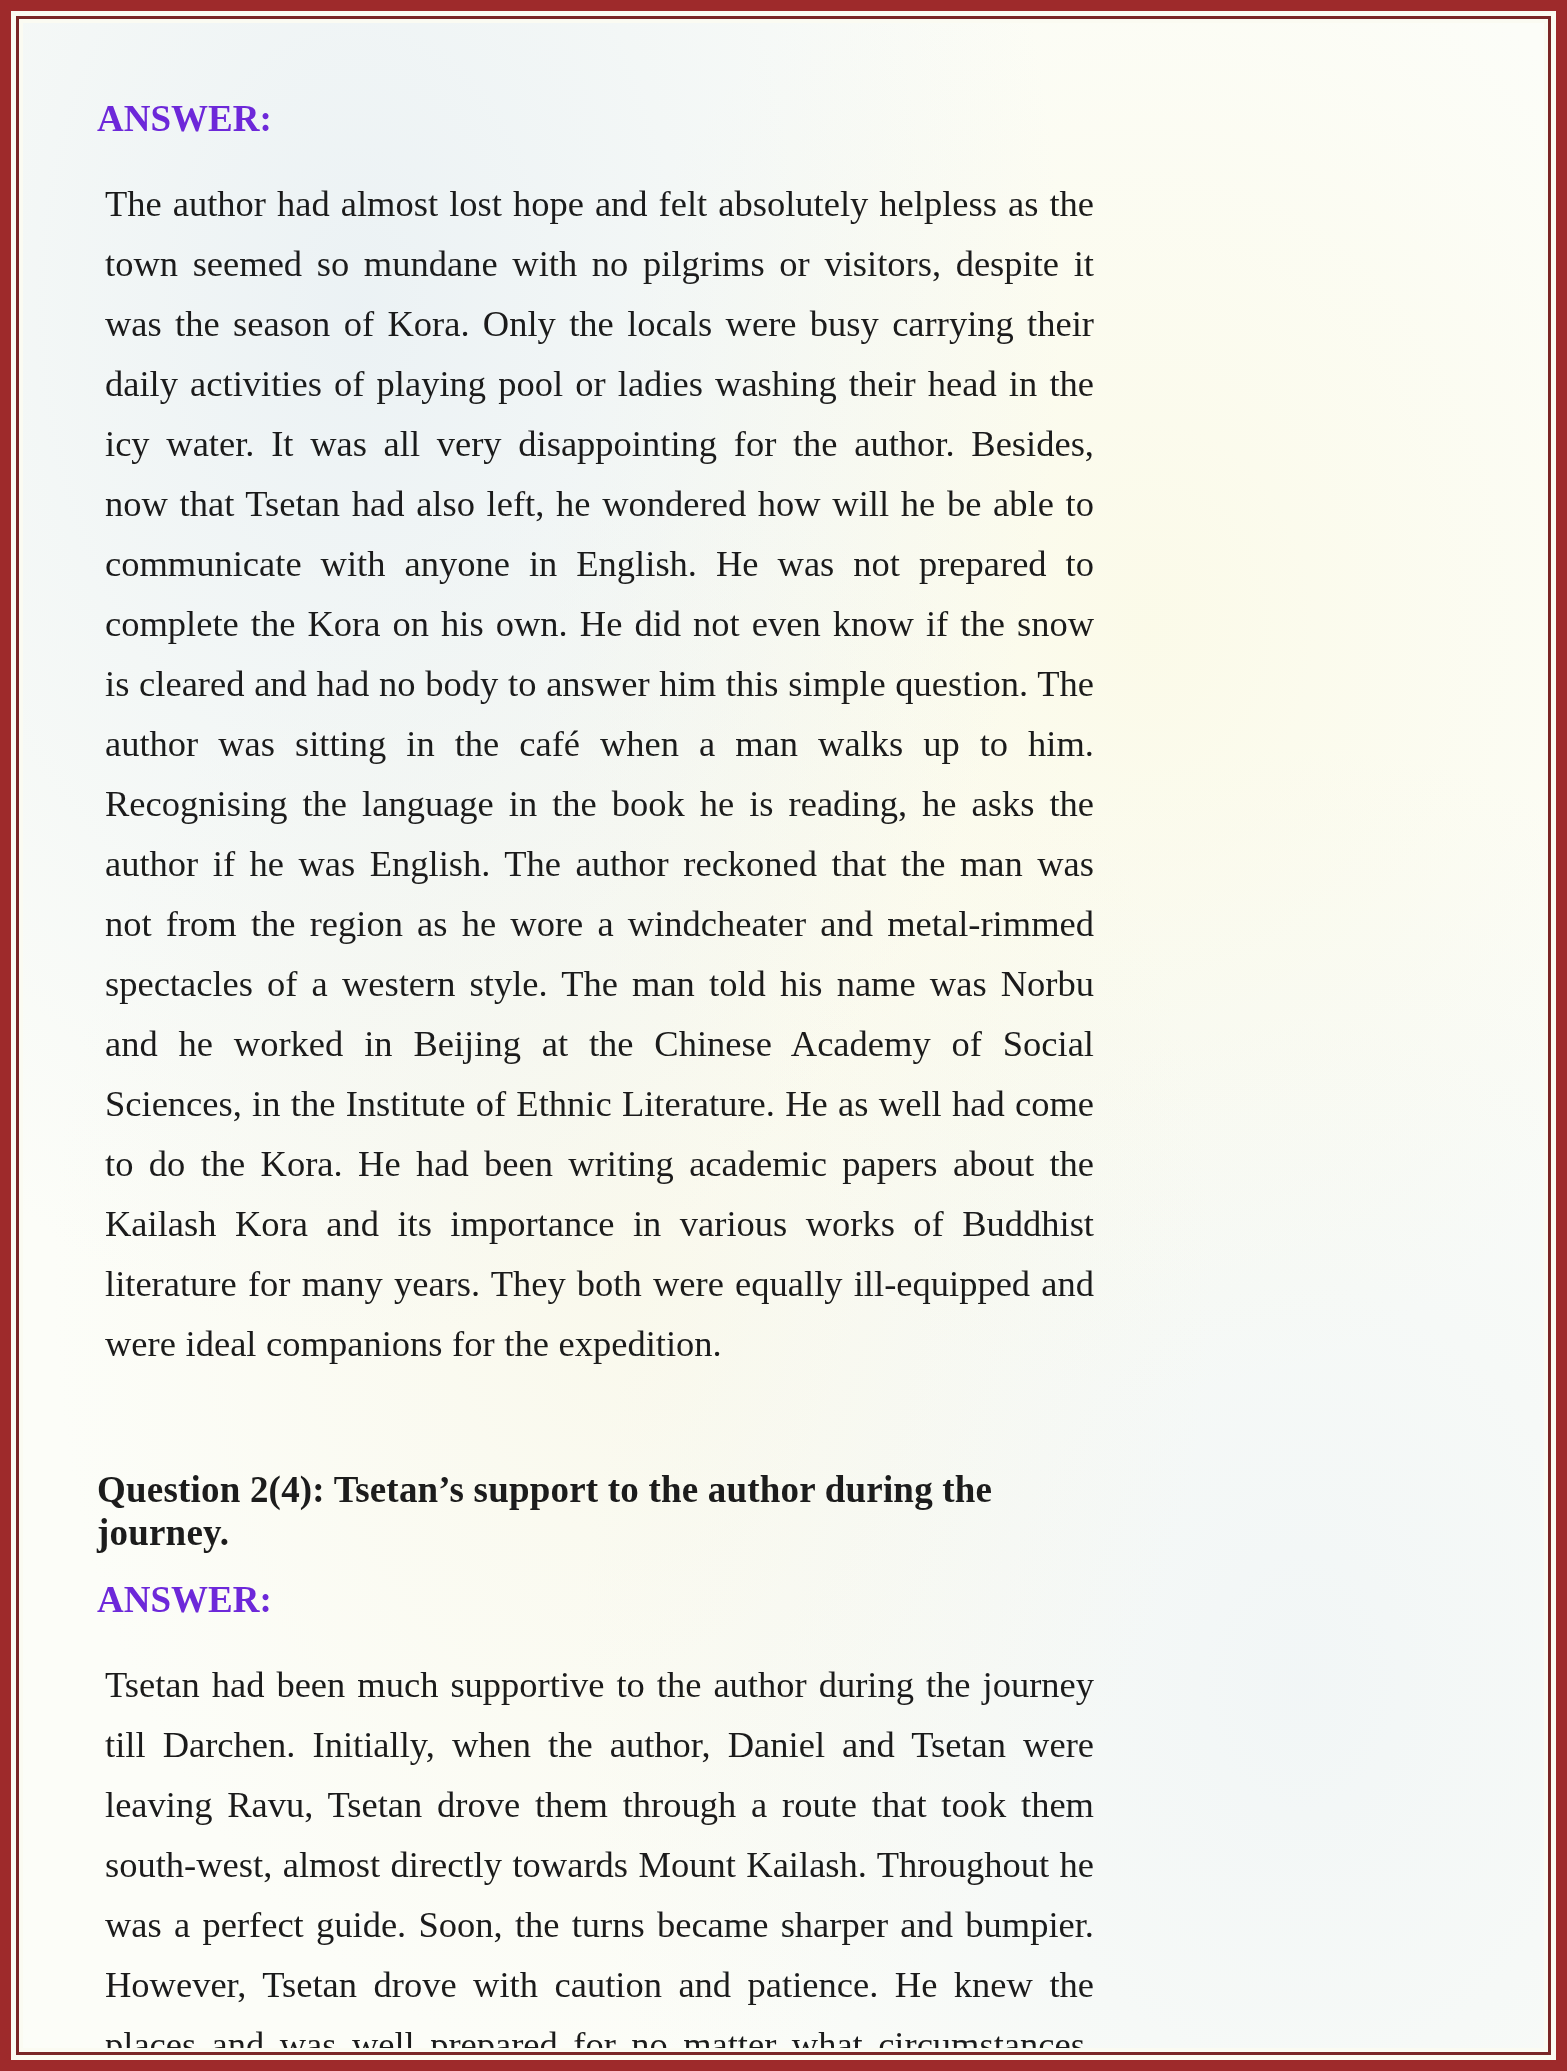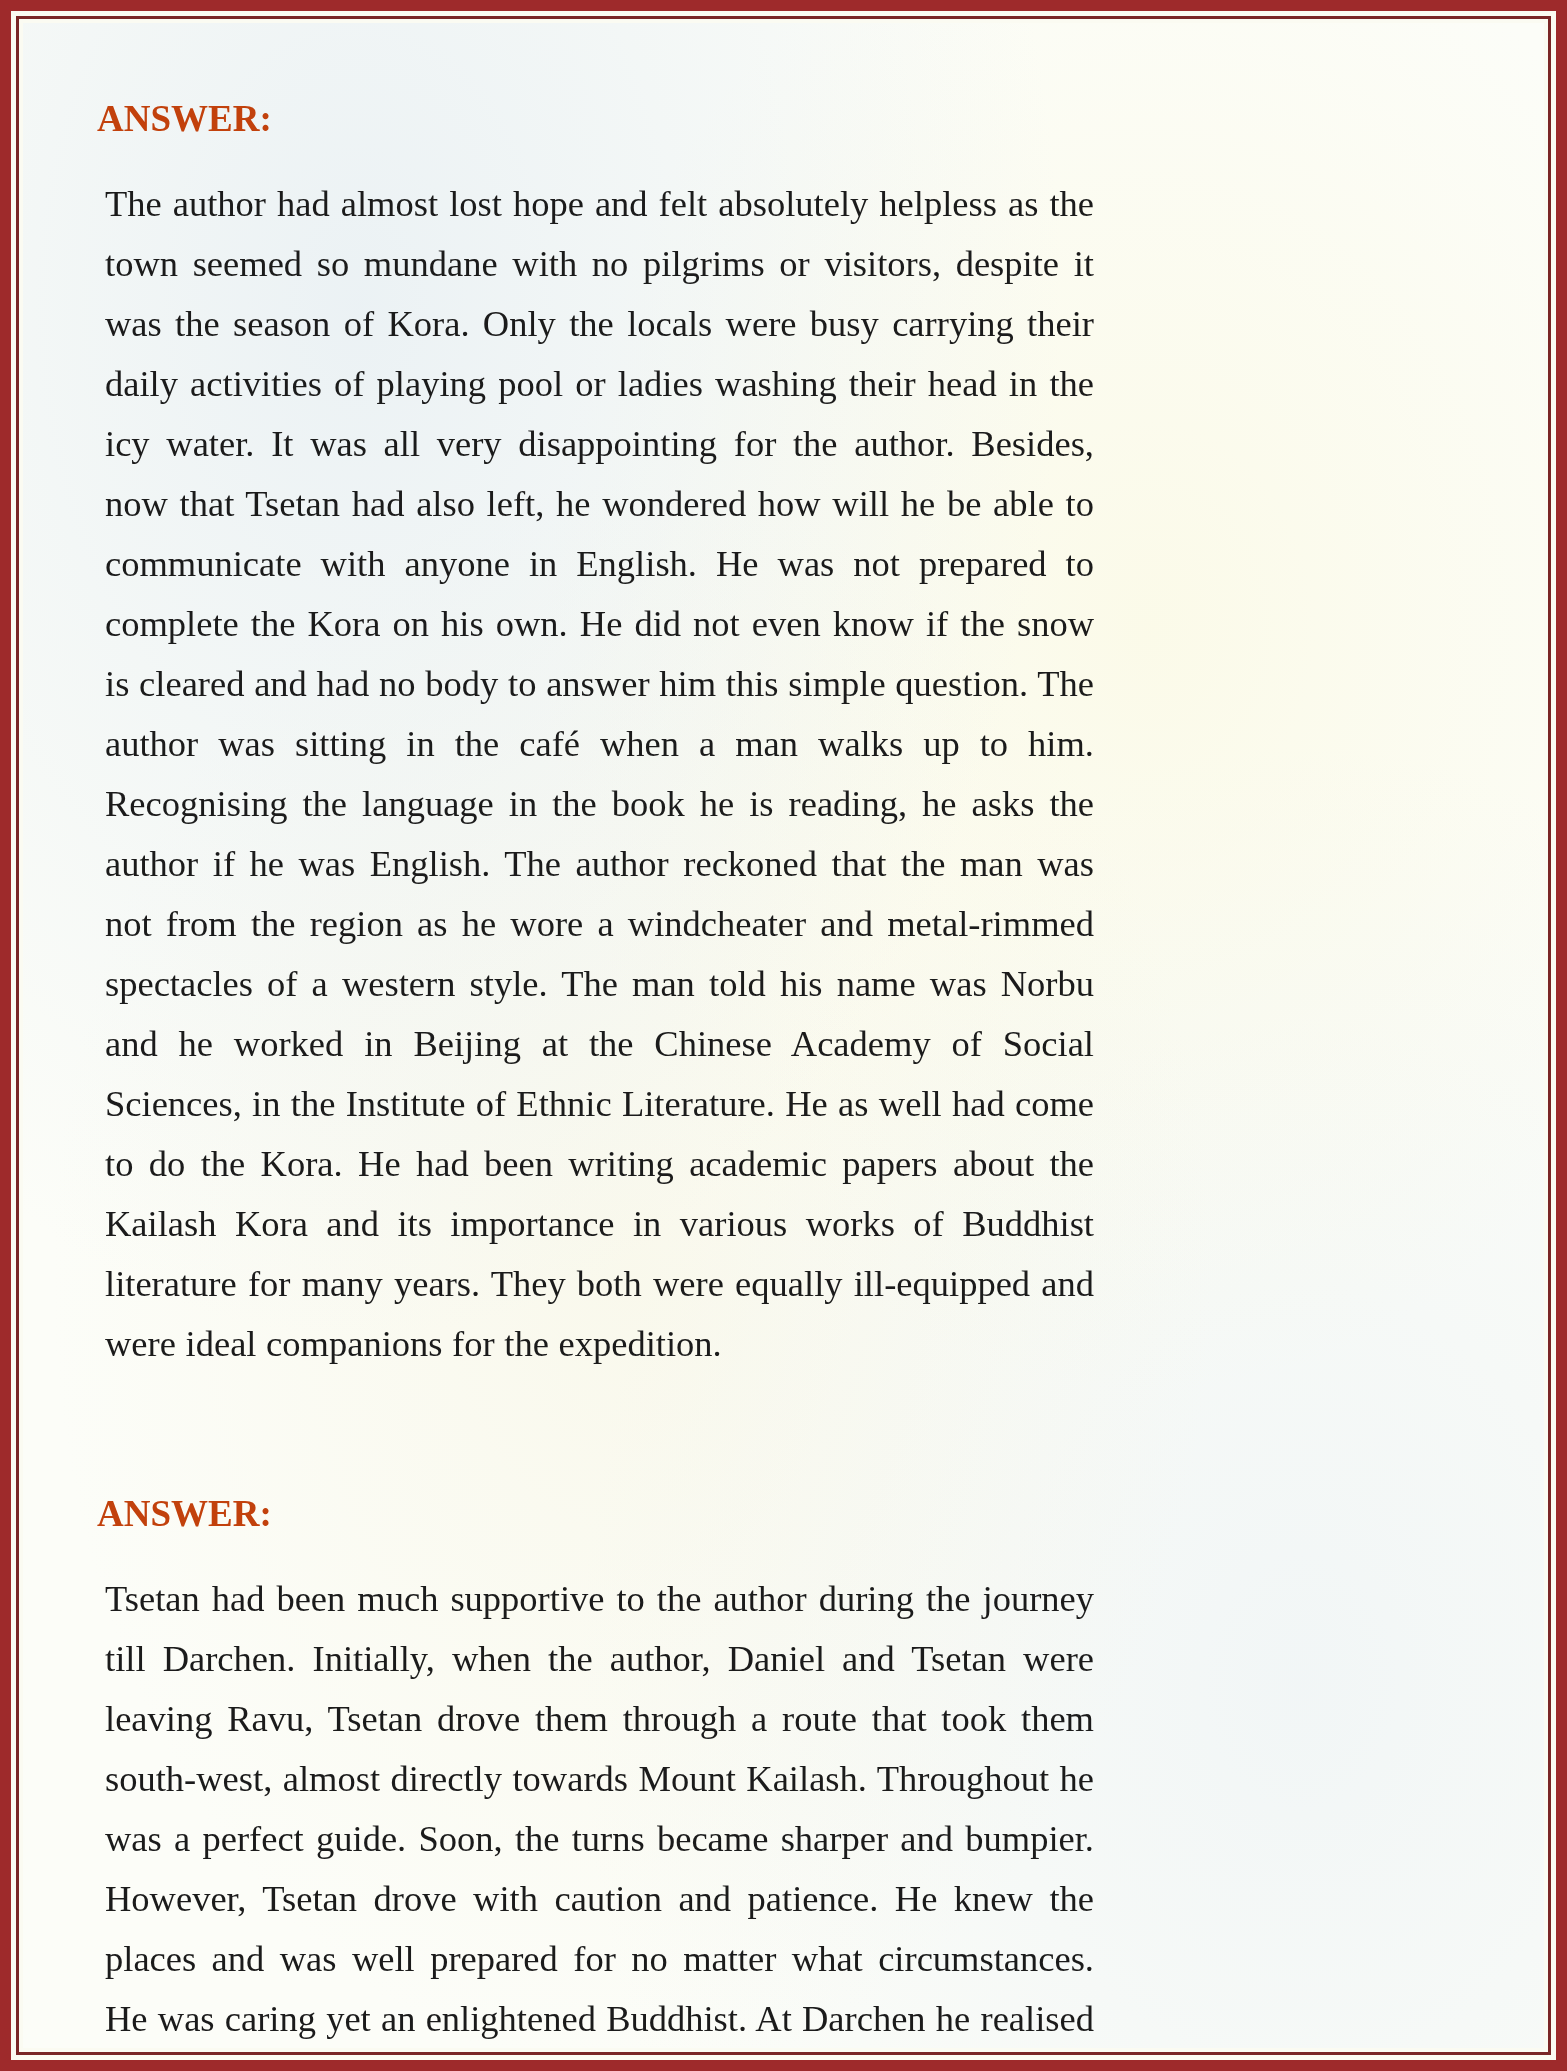--- a/index.html
+++ b/index.html
@@ -71,21 +71,21 @@
   .heading {
     font-size: 37px;
     font-weight: bold;
     color: #1c1c1c;
     letter-spacing: 0.2px;
     margin: 0;
   }
   .answer-label {
     font-size: 37px;
     font-weight: bold;
-    color: #c2410c;
+    color: #6d28d9;
     margin: 0;
   }
   .para {
     font-size: 36.5px;
     line-height: 60px;
     color: #1b1b1b;
     text-align: justify;
     text-justify: inter-word;
     margin: 8px;
     word-spacing: 0.5px;
@@ -108,20 +108,21 @@
         <div class="content">
 
           <div class="answer-label">ANSWER:</div>
 
           <div class="sp-after-answer"></div>
 
           <p class="para">The author had almost lost hope and felt absolutely helpless as the town seemed so mundane with no pilgrims or visitors, despite it was the season of Kora. Only the locals were busy carrying their daily activities of playing pool or ladies washing their head in the icy water. It was all very disappointing for the author. Besides, now that Tsetan had also left, he wondered how will he be able to communicate with anyone in English. He was not prepared to complete the Kora on his own. He did not even know if the snow is cleared and had no body to answer him this simple question. The author was sitting in the café when a man walks up to him. Recognising the language in the book he is reading, he asks the author if he was English. The author reckoned that the man was not from the region as he wore a windcheater and metal-rimmed spectacles of a western style. The man told his name was Norbu and he worked in Beijing at the Chinese Academy of Social Sciences, in the Institute of Ethnic Literature. He as well had come to do the Kora. He had been writing academic papers about the Kailash Kora and its importance in various works of Buddhist literature for many years. They both were equally ill-equipped and were ideal companions for the expedition.</p>
 
           <div class="sp-block"></div>
 
+          <div class="heading">Question 2(4): Tsetan’s support to the author during the journey.</div>
 
           <div class="sp-sm"></div>
 
           <div class="answer-label">ANSWER:</div>
 
           <div class="sp-after-answer"></div>
 
           <p class="para">Tsetan had been much supportive to the author during the journey till Darchen. Initially, when the author, Daniel and Tsetan were leaving Ravu, Tsetan drove them through a route that took them south-west, almost directly towards Mount Kailash. Throughout he was a perfect guide. Soon, the turns became sharper and bumpier. However, Tsetan drove with caution and patience. He knew the places and was well prepared for no matter what circumstances. He was caring yet an enlightened Buddhist. At Darchen he realised that the author was not keeping well and so took</p>
 
         </div>

